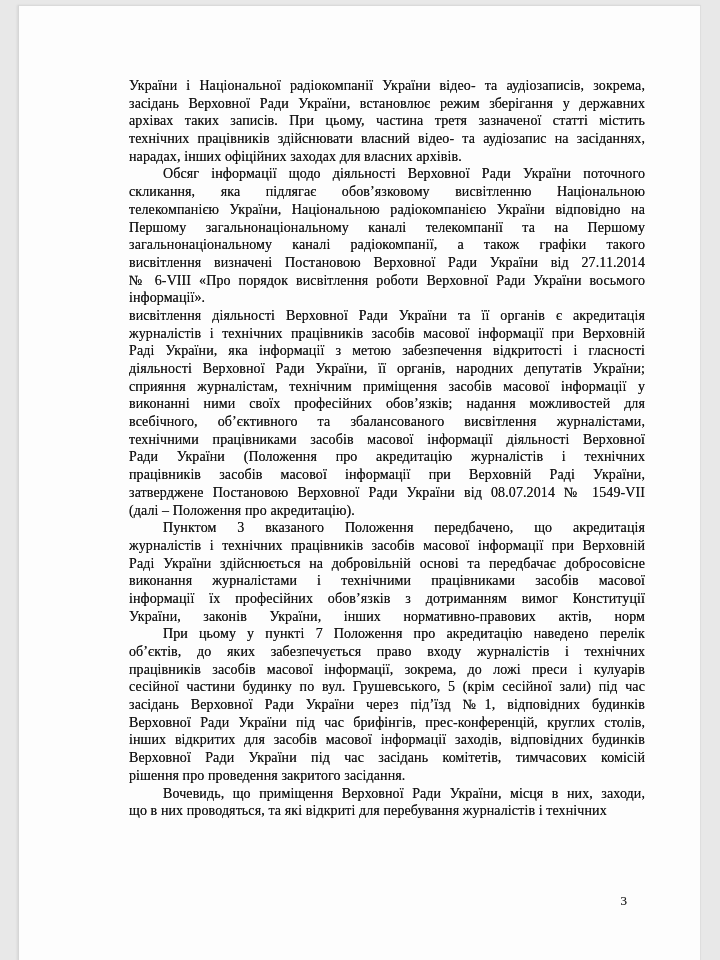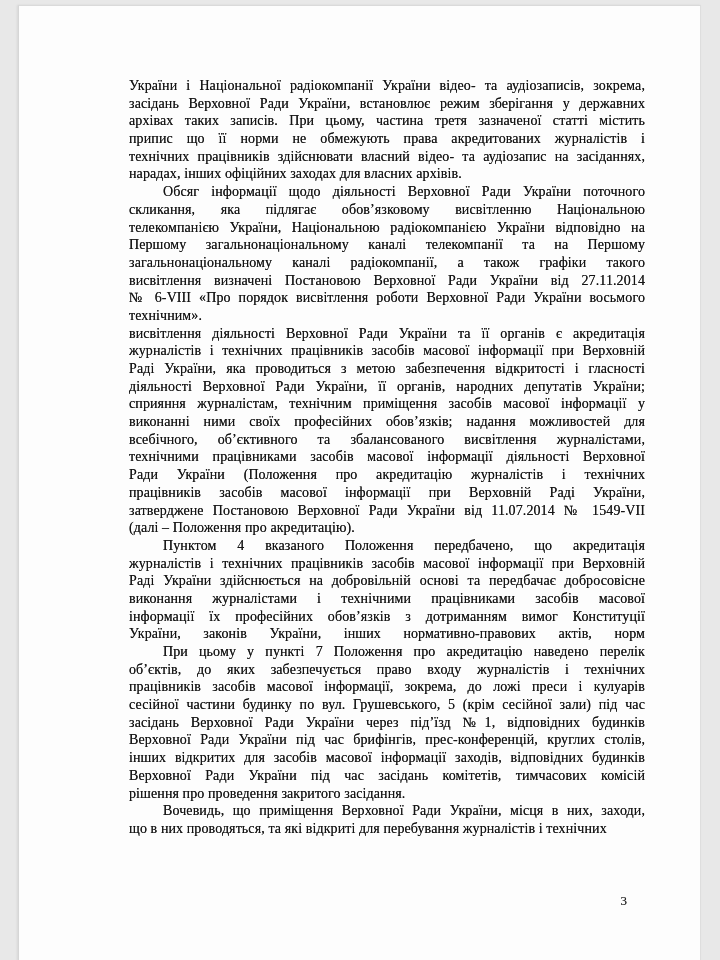--- a/index.html
+++ b/index.html
@@ -72,50 +72,49 @@
 </head>
 <body>
 
 <div class="viewport">
   <div class="sheet">
     <div class="textblock">
         <div class="para">
           <div class="line">України і Національної радіокомпанії України відео- та аудіозаписів, зокрема,</div>
           <div class="line">засідань Верховної Ради України, встановлює режим зберігання  у  державних</div>
           <div class="line">архівах  таких  записів.  При  цьому,  частина  третя  зазначеної  статті  містить</div>
-          <div class="line">припис  що  її  норми  не  обмежують  права  акредитованих  журналістів  і</div>
           <div class="line">технічних працівників здійснювати власний відео- та аудіозапис на засіданнях,</div>
           <div class="line last">нарадах, інших офіційних заходах для власних архівів.</div>
         </div>
         <div class="para">
           <div class="line indent">Обсяг  інформації  щодо  діяльності  Верховної  Ради  України  поточного</div>
           <div class="line">скликання,   яка   підлягає   обов’язковому   висвітленню   Національною</div>
           <div class="line">телекомпанією України, Національною радіокомпанією України відповідно на</div>
           <div class="line">Першому  загальнонаціональному  каналі  телекомпанії  та  на  Першому</div>
           <div class="line">загальнонаціональному  каналі  радіокомпанії,  а  також  графіки  такого</div>
           <div class="line">висвітлення  визначені  Постановою  Верховної  Ради  України  від  27.11.2014</div>
           <div class="line">№ 6-VIII «Про порядок висвітлення роботи Верховної Ради України восьмого</div>
-          <div class="line last">технічним».</div>
+          <div class="line last">інформації».</div>
         </div>
         <div class="para">
           <div class="line">висвітлення діяльності Верховної Ради України та її органів є акредитація</div>
           <div class="line">журналістів і технічних працівників засобів масової інформації при Верховній</div>
-          <div class="line">Раді України, яка проводиться з метою забезпечення відкритості і гласності</div>
+          <div class="line">Раді України, яка інформації з метою забезпечення відкритості і гласності</div>
           <div class="line">діяльності Верховної Ради України, її органів, народних депутатів України;</div>
           <div class="line">сприяння журналістам, технічним приміщення засобів масової інформації у</div>
           <div class="line">виконанні  ними  своїх  професійних  обов’язків;  надання  можливостей  для</div>
           <div class="line">всебічного,  об’єктивного  та  збалансованого  висвітлення  журналістами,</div>
           <div class="line">технічними  працівниками  засобів  масової  інформації  діяльності  Верховної</div>
           <div class="line">Ради  України  (Положення  про  акредитацію  журналістів  і  технічних</div>
           <div class="line">працівників  засобів  масової  інформації  при  Верховній  Раді  України,</div>
-          <div class="line">затверджене Постановою Верховної Ради України від 11.07.2014 № 1549-VII</div>
+          <div class="line">затверджене Постановою Верховної Ради України від 08.07.2014 № 1549-VII</div>
           <div class="line last">(далі – Положення про акредитацію).</div>
         </div>
         <div class="para">
-          <div class="line indent">Пунктом  4  вказаного  Положення  передбачено,  що  акредитація</div>
+          <div class="line indent">Пунктом  3  вказаного  Положення  передбачено,  що  акредитація</div>
           <div class="line">журналістів і технічних працівників засобів масової інформації при Верховній</div>
           <div class="line">Раді України здійснюється на добровільній основі та передбачає добросовісне</div>
           <div class="line">виконання  журналістами  і  технічними  працівниками  засобів  масової</div>
           <div class="line">інформації  їх  професійних  обов’язків  з  дотриманням  вимог  Конституції</div>
           <div class="line">України,  законів  України,  інших  нормативно-правових  актів,  норм</div>
         </div>
         <div class="para">
           <div class="line indent">При цьому у пункті 7 Положення про акредитацію наведено перелік</div>
           <div class="line">об’єктів,  до  яких  забезпечується  право  входу  журналістів  і  технічних</div>
           <div class="line">працівників засобів масової інформації, зокрема, до ложі преси і кулуарів</div>

